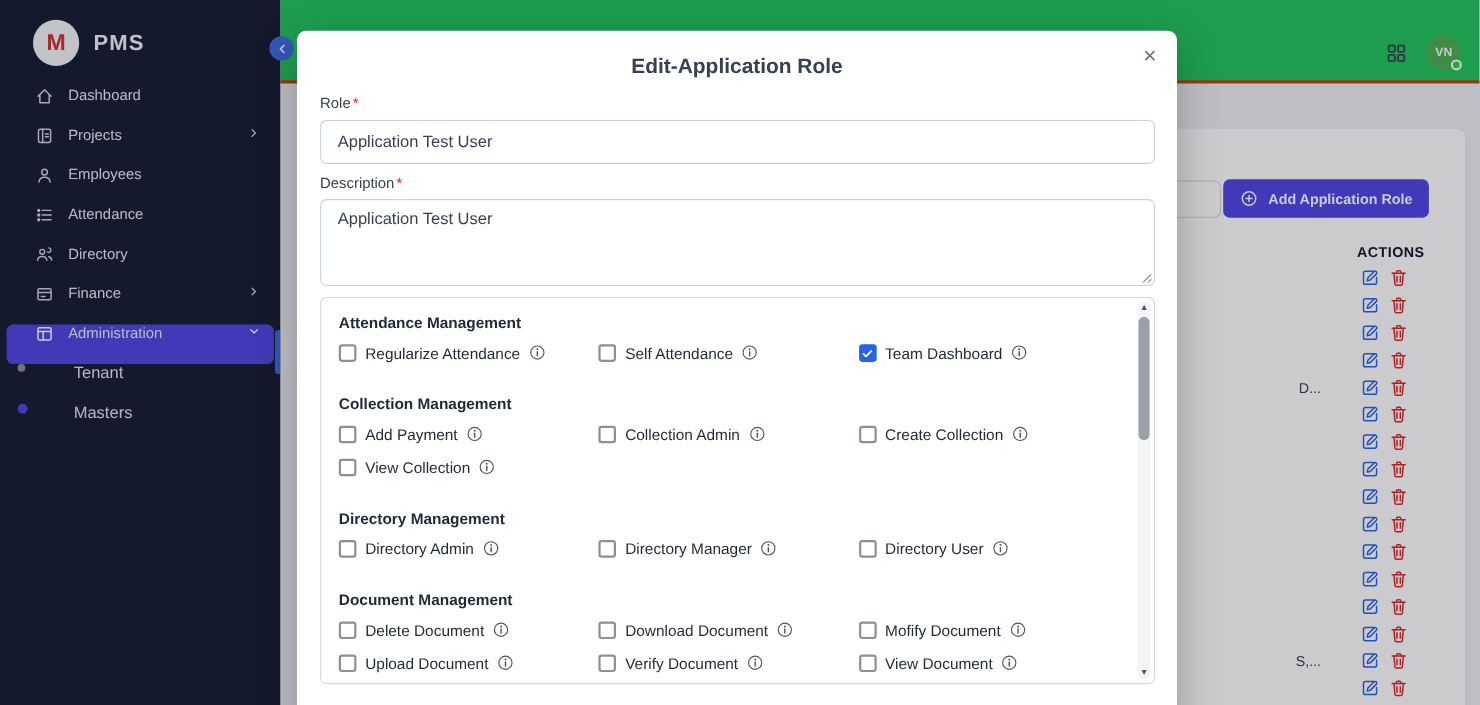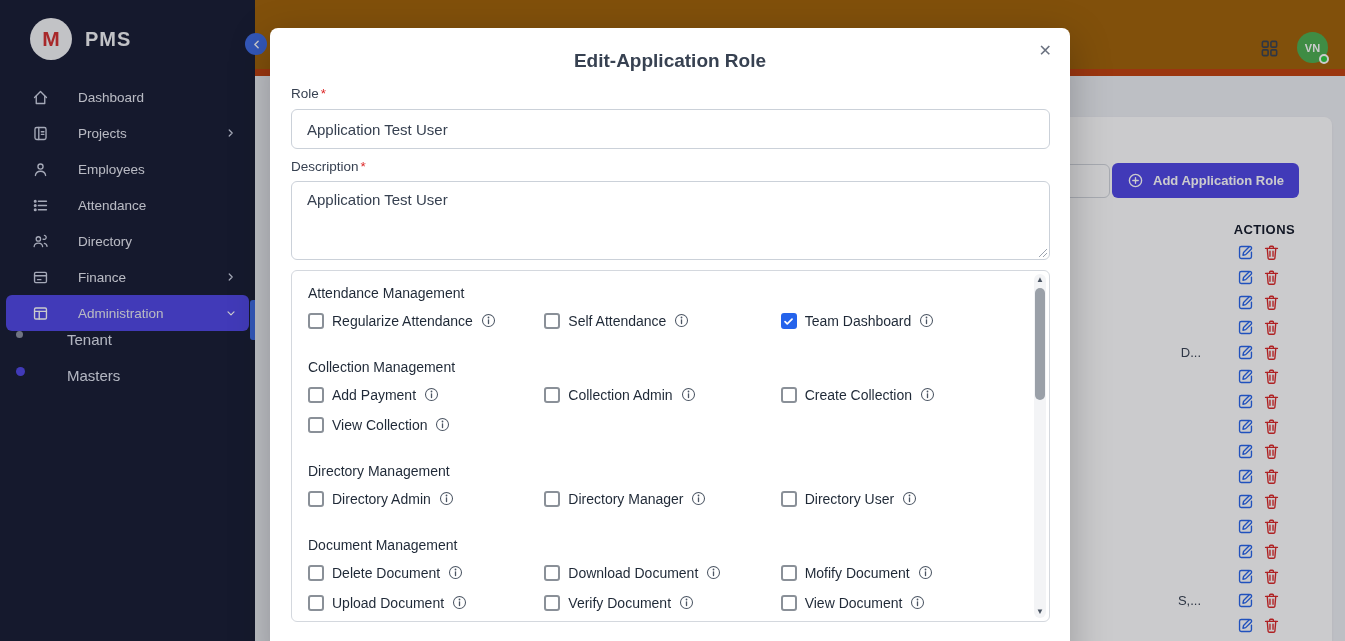--- a/index.html
+++ b/index.html
@@ -6,35 +6,35 @@
   html,body{width:1345px;height:641px;overflow:hidden}
   body{font-family:"Liberation Sans","DejaVu Sans",sans-serif;background:#eef0f4;position:relative;font-size:14px;color:#1f2937}
 
   
   .sidebar{position:absolute;left:0;top:0;width:255px;height:100%;background:var(--sbbg,#171c33);z-index:1}
   .brand{display:flex;align-items:center;gap:13px;height:64px;padding:14px 0 0 30px}
   .logo{width:42px;height:42px;border-radius:50%;background:#f4f5f7;display:flex;align-items:center;justify-content:center}
   .logo span{color:#d32f2f;font-weight:bold;font-size:21px}
   .brand-name{color:#f3f4f6;font-size:20px;font-weight:bold;letter-spacing:1px}
   .nav{margin-top:15px}
-  .nav-item{display:flex;align-items:center;gap:29px;height:36px;margin:0 6px;padding:0 12px 0 26px;border-radius:6px;color:#e7e9f2;font-size:13.5px;cursor:pointer}
+  .nav-item{display:flex;gap:13px;height:36px;margin:0 6px;padding:0 12px 0 26px;border-radius:6px;color:#e7e9f2;font-size:13.5px;cursor:pointer}
   .nav-item.active{background:var(--accent,#4f46e5)}
   .nic{display:flex;flex:none}
   .nic svg{width:17px;height:17px}
   .chev{margin-left:auto;display:flex}
   .chev svg{width:12px;height:12px}
   .nav-sub{display:flex;height:36px;padding-left:16px;color:#dfe3ef;font-size:15px;cursor:pointer}
   .bullet{width:7px;height:7px;border-radius:50%;background:#8b90a0;margin-right:44px;flex:none}
   .bullet.active{width:9px;height:9px;background:var(--accent,#4f46e5);margin-right:42px}
   .active-edge{position:absolute;right:0;top:300px;width:5px;height:40px;background:#3d6be5;border-radius:3px 0 0 3px}
   .collapse-btn{position:absolute;left:245px;top:33px;width:22px;height:22px;border-radius:50%;background:#3d6be5;display:flex;align-items:center;justify-content:center;z-index:2;cursor:pointer}
   .collapse-btn svg{width:13px;height:13px}
 
   
-  .topbar{position:absolute;left:255px;top:0;right:0;height:76px;background:#a16207;border-bottom:7px solid #c2410c;z-index:1}
+  .topbar{position:absolute;left:255px;top:0;right:0;height:76px;background:#22c55e;border-bottom:3px solid #c2410c;z-index:1}
   .apps-grid{position:absolute;right:66px;top:39px;display:flex;cursor:pointer}
   .apps-grid svg{width:19px;height:19px}
   .avatar{position:absolute;right:17px;top:32px;width:31px;height:31px;border-radius:50%;background:var(--avatar,#4caf50);color:#fff;font-size:11px;font-weight:bold;display:flex;align-items:center;justify-content:center;cursor:pointer}
   .status-dot{position:absolute;right:-1px;bottom:-1px;width:10px;height:10px;border-radius:50%;background:#2ecc40;border:2px solid #fff}
   .content{position:absolute;left:255px;top:76px;right:0;bottom:0;background:#eef0f4;z-index:1}
   .card{position:absolute;left:30px;top:41px;right:13px;bottom:-12px;background:#fff;border-radius:8px;box-shadow:0 1px 3px rgba(0,0,0,.06)}
   .search-box{position:absolute;right:222px;top:47px;width:215px;height:34px;border:1px solid #d1d5db;border-radius:6px;background:#fff;font-size:13px;padding:0 10px;color:#374151}
   .add-btn{position:absolute;right:33px;top:46px;height:35px;display:flex;align-items:center;gap:9px;padding:0 15px;background:var(--accent,#4f46e5);color:#fff;font-size:13px;font-weight:600;border:none;border-radius:6px;cursor:pointer}
   .add-btn svg{width:17px;height:17px}
   .actions-header{position:absolute;right:37px;top:105px;font-size:13px;font-weight:bold;color:#111827;letter-spacing:.4px}
@@ -54,21 +54,21 @@
   .m-body{padding:14px 20px 0 21px}
   .f-label{font-size:13.5px;color:#374151}
   .f-label .req{color:#dc2626;margin-left:2px}
   .f-input{display:block;width:100%;height:40px;margin-top:8px;border:1px solid #cbd1d9;border-radius:6px;padding:0 15px;font-size:15px;color:#374151;font-family:inherit;outline:none}
   .lbl2{margin-top:10px}
   .ta-wrap{position:relative;margin-top:7px}
   .f-textarea{display:block;width:100%;height:79px;border:1px solid #cbd1d9;border-radius:6px;padding:9px 15px;font-size:15px;color:#374151;font-family:inherit;resize:none;outline:none}
   .resize-corner{position:absolute;right:3px;bottom:3px;width:10px;height:10px;clip-path:polygon(100% 0,100% 100%,0 100%);background:repeating-linear-gradient(135deg,transparent 0 2px,#9ca3af 2px 3px);cursor:nwse-resize}
   .chars{margin-top:5px;text-align:right;font-size:13px;color:#4b5563;height:16px}
   .perm-box{position:relative;margin-top:10px;height:352px;border:1px solid #d4d8de;border-radius:6px;overflow:hidden;padding:14px 32px 10px 16px}
-  .perm-group-title{font-size:14px;font-weight:normal;color:#1f2937;margin:24px 0 12px}
+  .perm-group-title{font-size:14px;font-weight:bold;color:#1f2937;margin:24px 0 12px}
   .perm-group:first-child .perm-group-title{margin-top:0}
   .perm-grid{display:grid;grid-template-columns:repeat(3,1fr);row-gap:8px}
   .perm-item{display:flex;gap:8px;height:22px;cursor:pointer}
   .cbx{width:16px;height:16px;border:2px solid #8a9098;border-radius:3px;background:#fff;flex:none;display:flex;align-items:center;justify-content:center}
   .cbx.checked{background:var(--cb,#2563eb);border-color:var(--cb,#2563eb)}
   .cbx svg{width:11px;height:11px}
   .perm-label{font-size:14px;color:#1f2937}
   .info-ic{display:flex;color:#4b5563;cursor:pointer}
   .info-ic svg{width:15px;height:15px}
   .scrollbar{position:absolute;right:3px;top:3px;bottom:3px;width:12px;background:#f3f4f6;border-radius:6px}

